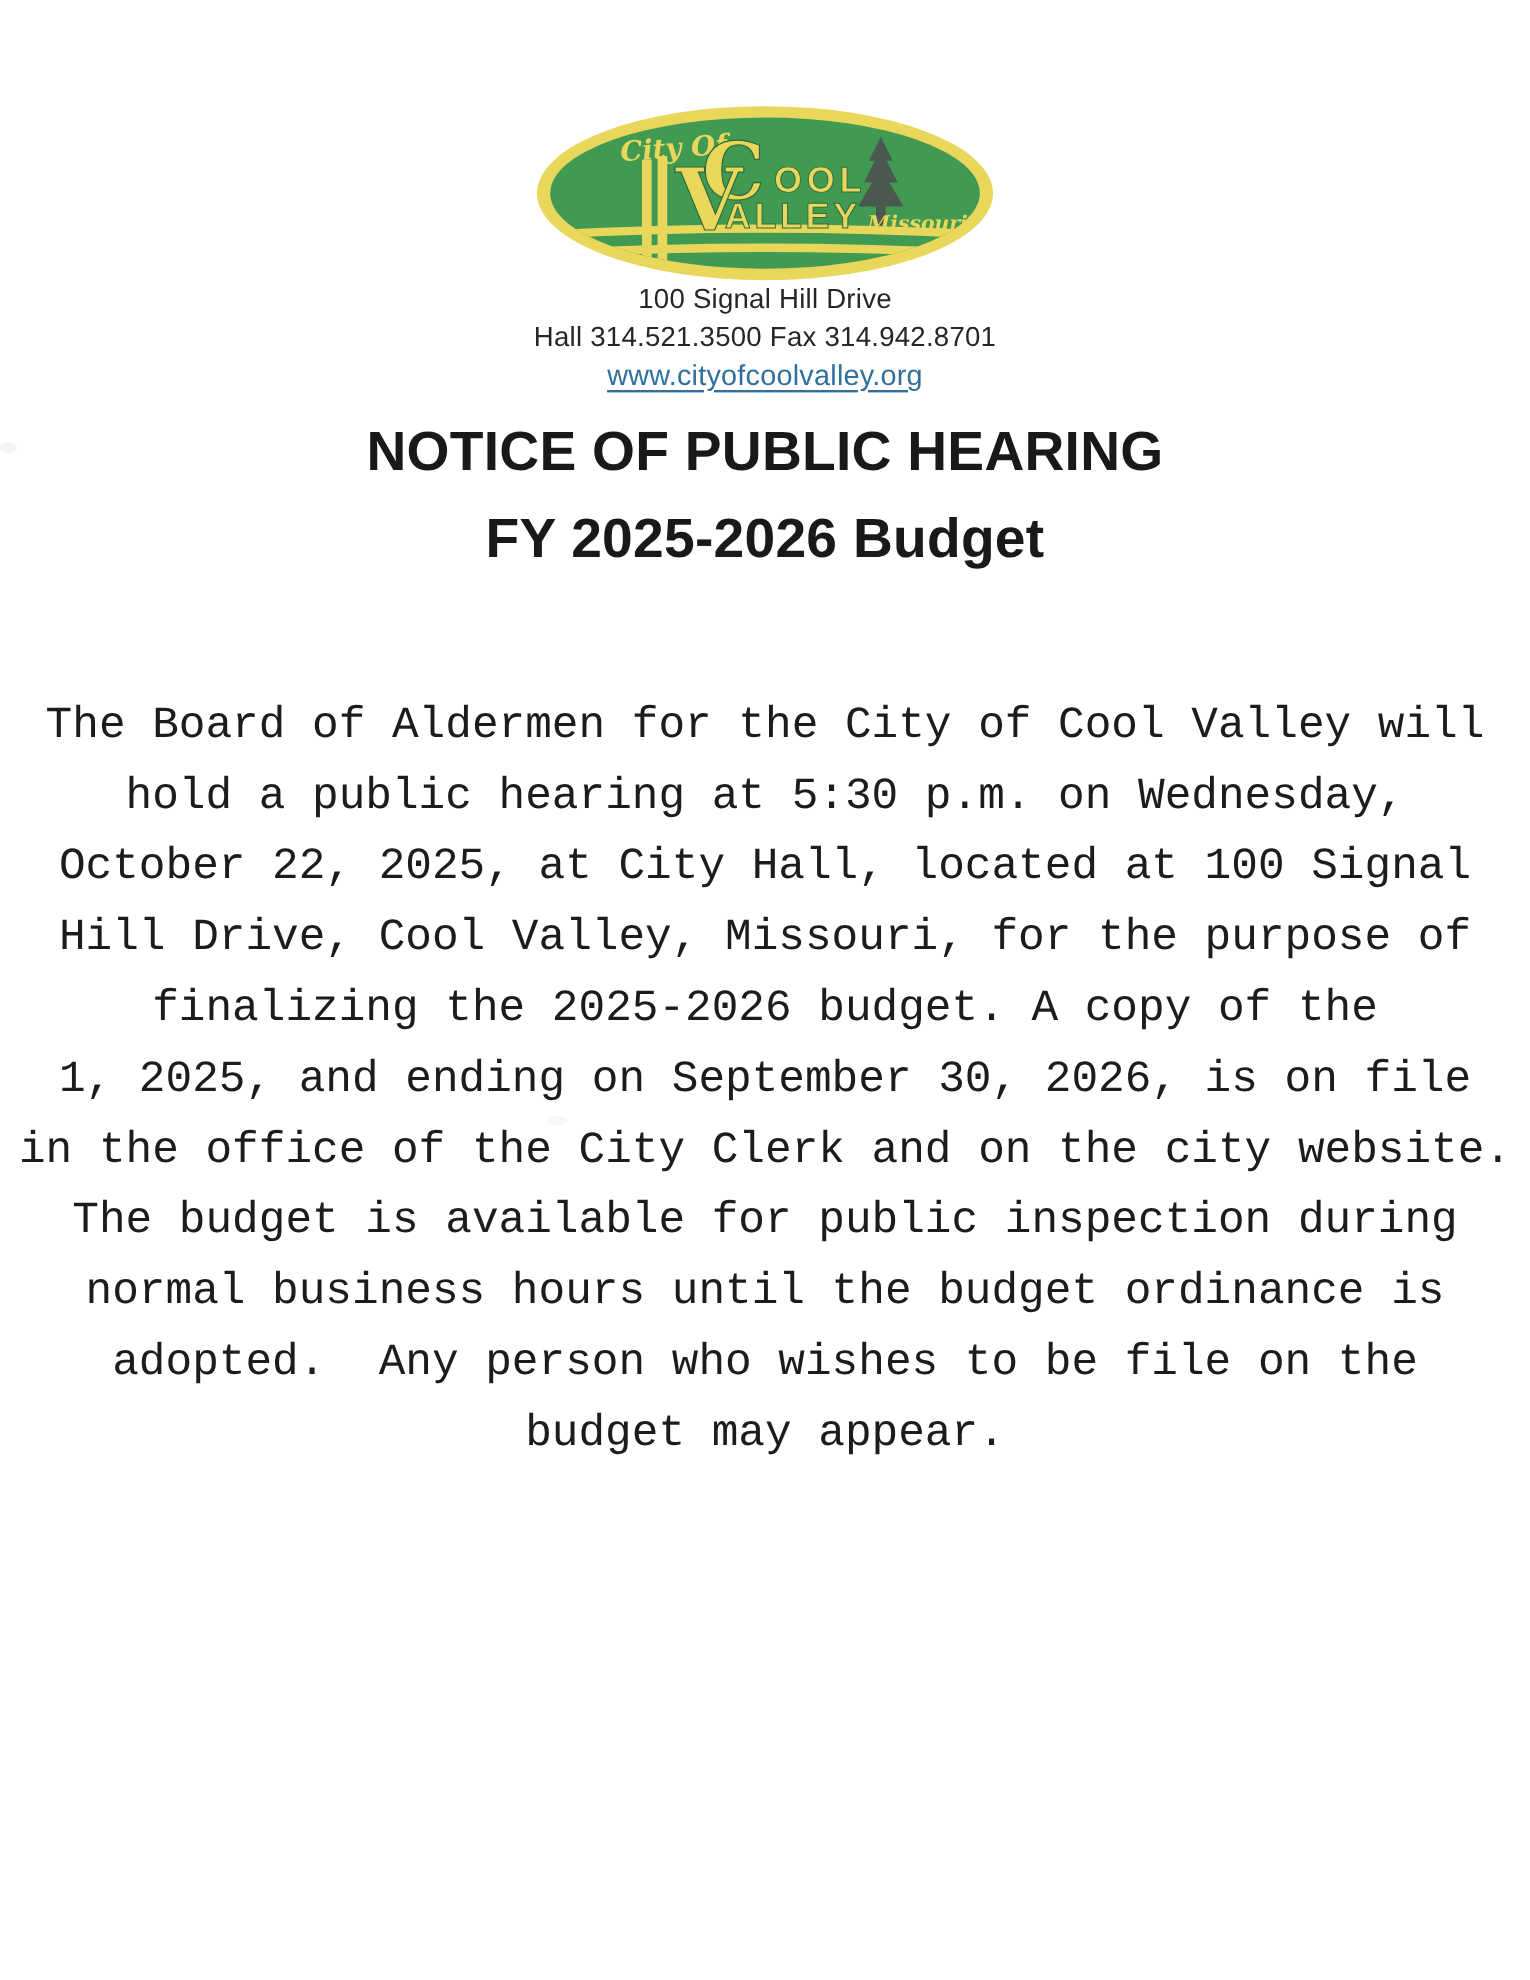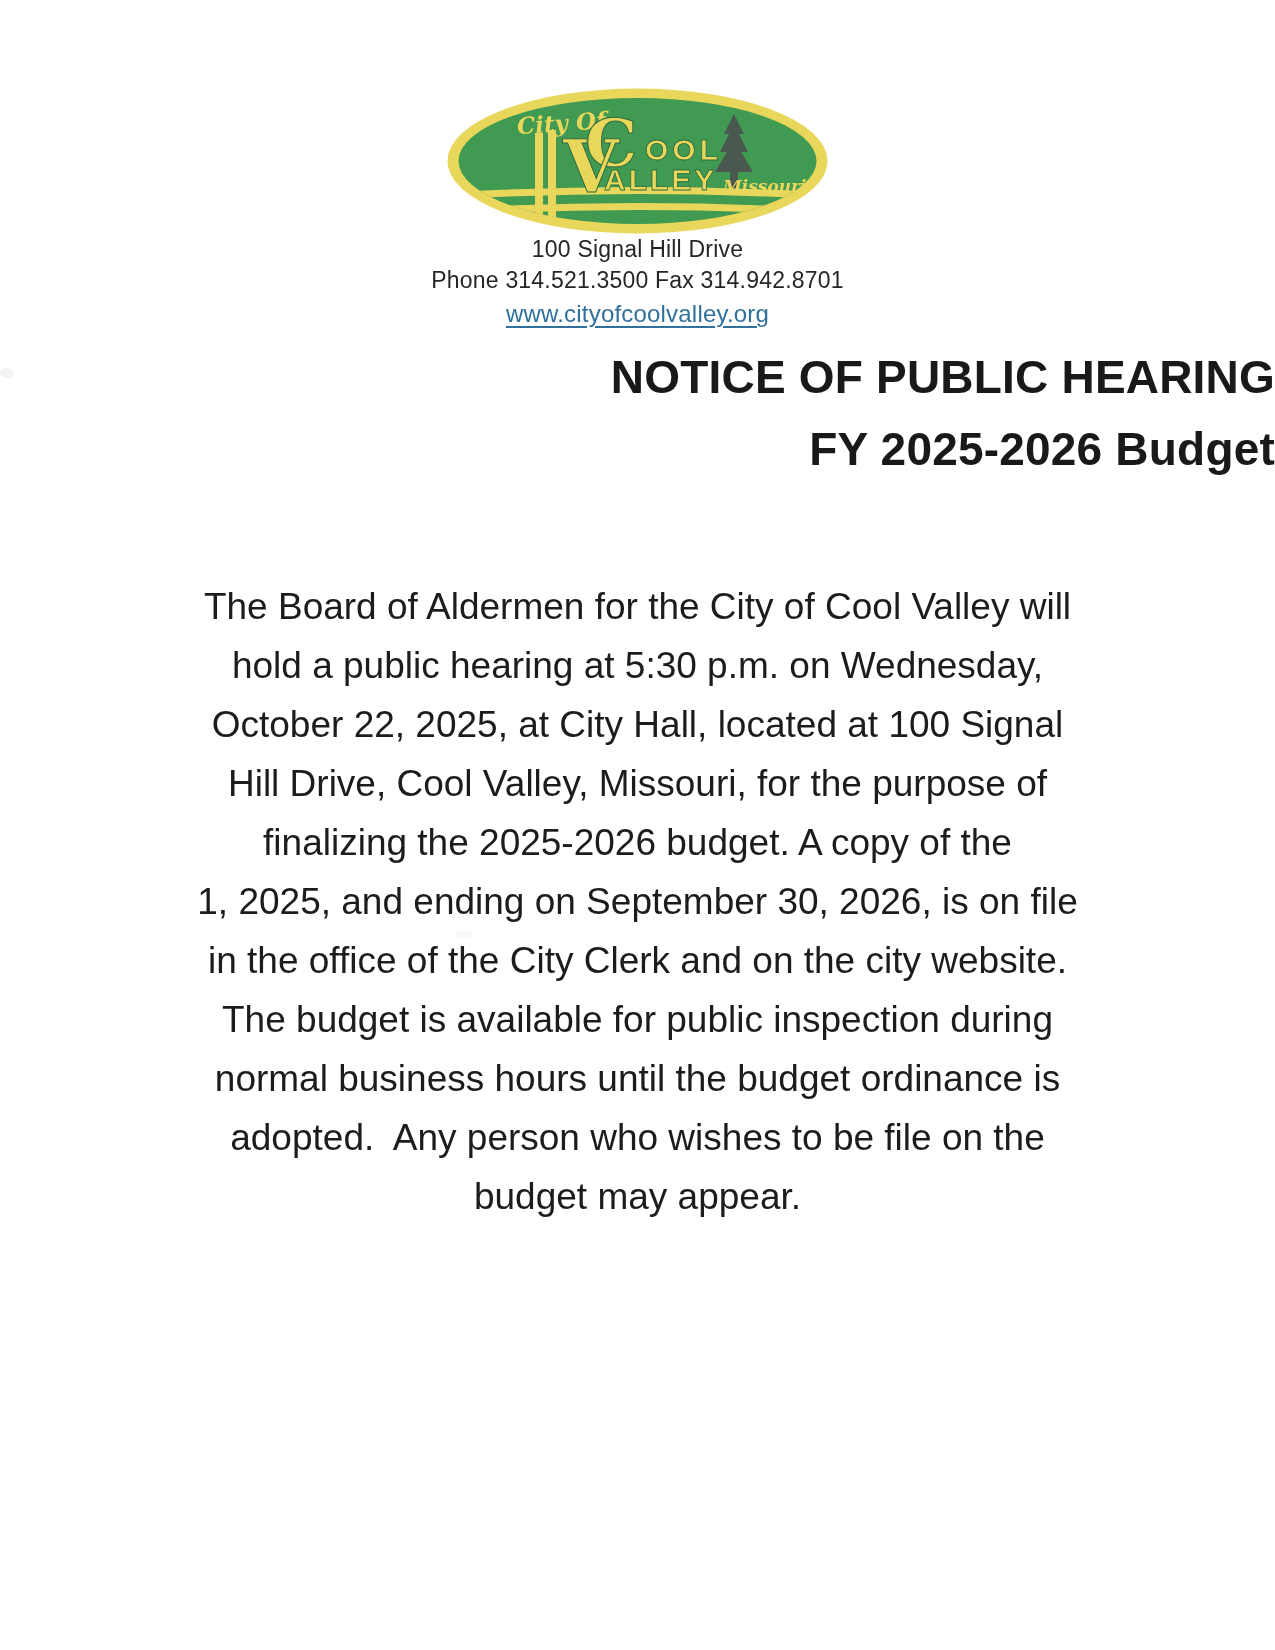--- a/index.html
+++ b/index.html
@@ -26,33 +26,34 @@
   .website-row { line-height:31px; margin-top:2px; }
   .website-link {
     font-size:24px;
     color:#30709c;
     text-decoration:underline;
     text-underline-offset:4px;
     cursor:pointer;
   }
   .title-block {
     margin-top:11px;
-    text-align:right;
+    text-align:center;
     font-weight:bold;
     font-size:46px;
     line-height:72px;
     color:#181a19;
     letter-spacing:0.2px;
   }
   .body-block {
     margin-top:92px;
     text-align:center;
     font-size:37px;
     line-height:59px;
     color:#1c1c1c;
+    font-family:Liberation Mono, monospace;
   }
   .body-block .line { white-space:pre; }
   
   .smudge { position:absolute; background:#f4f4f2; border-radius:50%; }
   .smudge.s1 { left:0; top:368px; width:14px; height:10px; }
   .smudge.s2 { left:455px; top:930px; width:18px; height:8px; opacity:.6; }
 </style>
 </head>
 <body>
 
@@ -81,21 +82,21 @@
       <text x="70" y="44" font-family="DejaVu Serif, serif" font-style="italic" font-weight="bold" font-size="23" fill="#e9d75c" transform="rotate(-4 104 38)">City Of</text>
       <text x="138" y="78" font-family="DejaVu Serif, serif" font-weight="bold" font-size="66" fill="#e9d75c" stroke="#2f6b3d" stroke-width="1">C</text>
       <text x="198" y="72" font-family="Liberation Sans, sans-serif" font-weight="bold" font-size="30" letter-spacing="4" fill="#e9d75c" stroke="#2f6b3d" stroke-width="0.8">OOL</text>
       <text x="116" y="104" font-family="DejaVu Serif, serif" font-weight="bold" font-size="72" fill="#e9d75c" stroke="#2f6b3d" stroke-width="1">V</text>
       <text x="157" y="102" font-family="Liberation Sans, sans-serif" font-weight="bold" font-size="30" letter-spacing="3" fill="#e9d75c" stroke="#2f6b3d" stroke-width="0.8">ALLEY</text>
       <text x="276" y="104" font-family="DejaVu Serif, serif" font-style="italic" font-weight="bold" font-size="17" fill="#e9d75c">Missouri</text>
     </svg>
 
     <div class="address-block">
       <div>100 Signal Hill Drive</div>
-      <div>Phone 314.521.3500 Fax 314.942.8701</div>
+      <div>Hall 314.521.3500 Fax 314.942.8701</div>
       <div class="website-row">
         <span class="website-link">www.cityofcoolvalley.org</span>
       </div>
     </div>
   </div>
 
   <div class="title-block">
     <div>NOTICE OF PUBLIC HEARING</div>
     <div>FY 2025-2026 Budget</div>
   </div>

